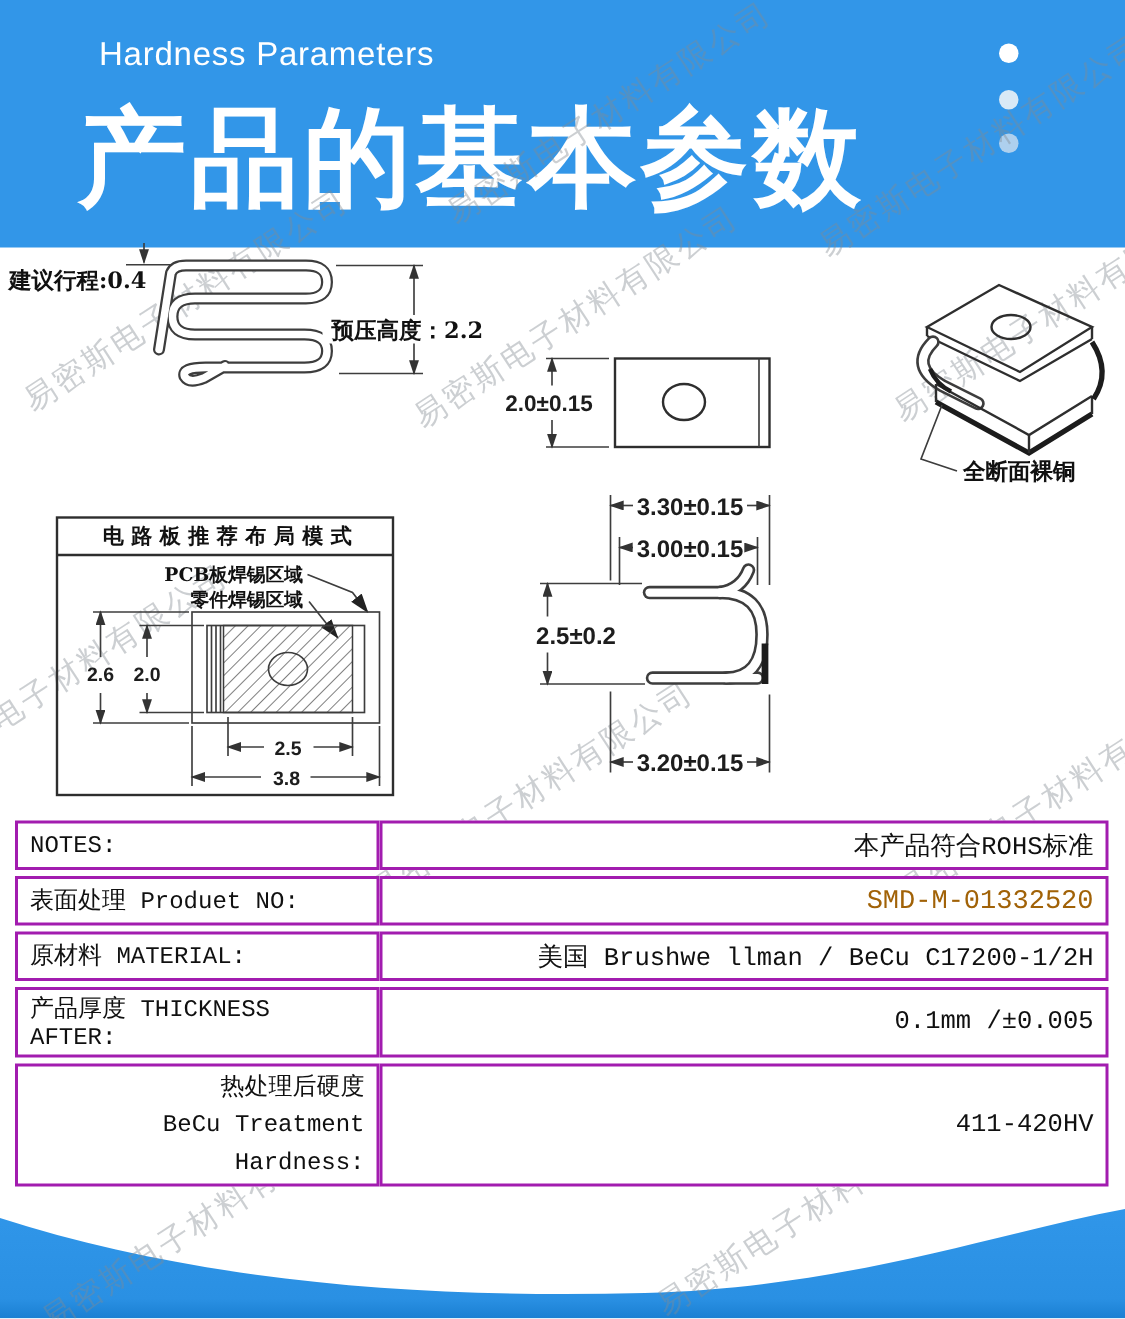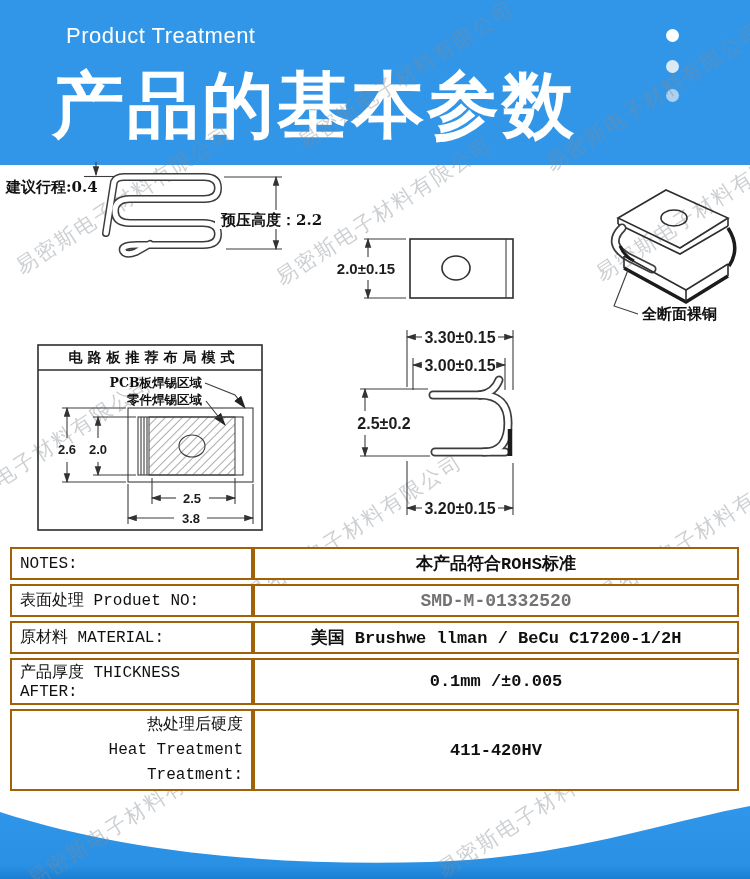--- a/index.html
+++ b/index.html
@@ -32,36 +32,36 @@
   .cjkS { font-family:"DejaVu Serif", serif; font-size:12.5px; fill:#111111; font-weight:700; }
   .cjkT { font-family:"DejaVu Serif", serif; font-size:14px; fill:#111111; font-weight:700; letter-spacing:5px; }
   .wireB { stroke:#3d3d3d; stroke-width:8; fill:none; stroke-linecap:round; stroke-linejoin:round; }
   .wireW { stroke:#ffffff; stroke-width:5; fill:none; stroke-linecap:round; stroke-linejoin:round; }
   .wireB2 { stroke:#3d3d3d; stroke-width:9; fill:none; stroke-linecap:round; stroke-linejoin:round; }
   .wireW2 { stroke:#ffffff; stroke-width:5.5; fill:none; stroke-linecap:round; stroke-linejoin:round; }
   
   table.specs { position:absolute; left:10px; top:543px; width:729px; z-index:3;
     border-collapse:separate; border-spacing:0 4px;
     font-family:"Liberation Mono","DejaVu Sans Mono", monospace; font-size:17px; color:#101010; }
-  table.specs td { border:2px solid #a16207; background:#ffffff; padding:2px 8px; }
+  table.specs td { border:2px solid #a21caf; background:#ffffff; padding:2px 8px; }
   td.lbl { width:243px; text-align:left; padding-left:10px; font-size:16px; }
-  td.val { text-align:center;font-weight:bold; }
-  td.val.red { color:#737373; font-size:18px; }
+  td.val { text-align:right; }
+  td.val.red { color:#a16207; font-size:18px; }
   tr.h1 { height:33px; } tr.h2 { height:66px; }
   .lbl2 { line-height:1.55;text-align:right; }
   
   #footer-wave { left:0; top:799px; z-index:0; }
 </style>
 </head>
 <body>
 
 <div id="page">
 
   <div class="header">
-    <div class="eyebrow">Product Treatment</div>
+    <div class="eyebrow">Hardness Parameters</div>
     <div class="big-title">产品的基本参数</div>
     <div class="dot dot1"></div>
     <div class="dot dot2"></div>
     <div class="dot dot3"></div>
   </div>
 
   <div class="wm" style="left:18px;top:255px">易密斯电子材料有限公司</div>
   <div class="wm" style="left:300px;top:130px">易密斯电子材料有限公司</div>
   <div class="wm" style="left:548px;top:152px">易密斯电子材料有限公司</div>
   <div class="wm" style="left:278px;top:266px">易密斯电子材料有限公司</div>
@@ -257,21 +257,21 @@
       <td class="lbl">原材料 MATERIAL:</td>
       <td class="val">美国 Brushwe llman / BeCu C17200-1/2H</td>
     </tr>
     <tr class="h1">
       <td class="lbl">产品厚度 THICKNESS AFTER:</td>
       <td class="val">0.1mm /±0.005</td>
     </tr>
     <tr class="h2">
       <td class="lbl">
         <div class="lbl2">热处理后硬度</div>
-        <div class="lbl2">Heat Treatment Treatment:</div>
+        <div class="lbl2">BeCu Treatment Hardness:</div>
       </td>
       <td class="val">411-420HV</td>
     </tr>
   </tbody>
     </table>
 
   <svg id="footer-wave" width="750" height="80" viewBox="0 0 750 80">
     <defs>
       <linearGradient id="fwGrad" x1="0" y1="0" x2="0" y2="1">
         <stop offset="0%" stop-color="#3096e9"></stop>

